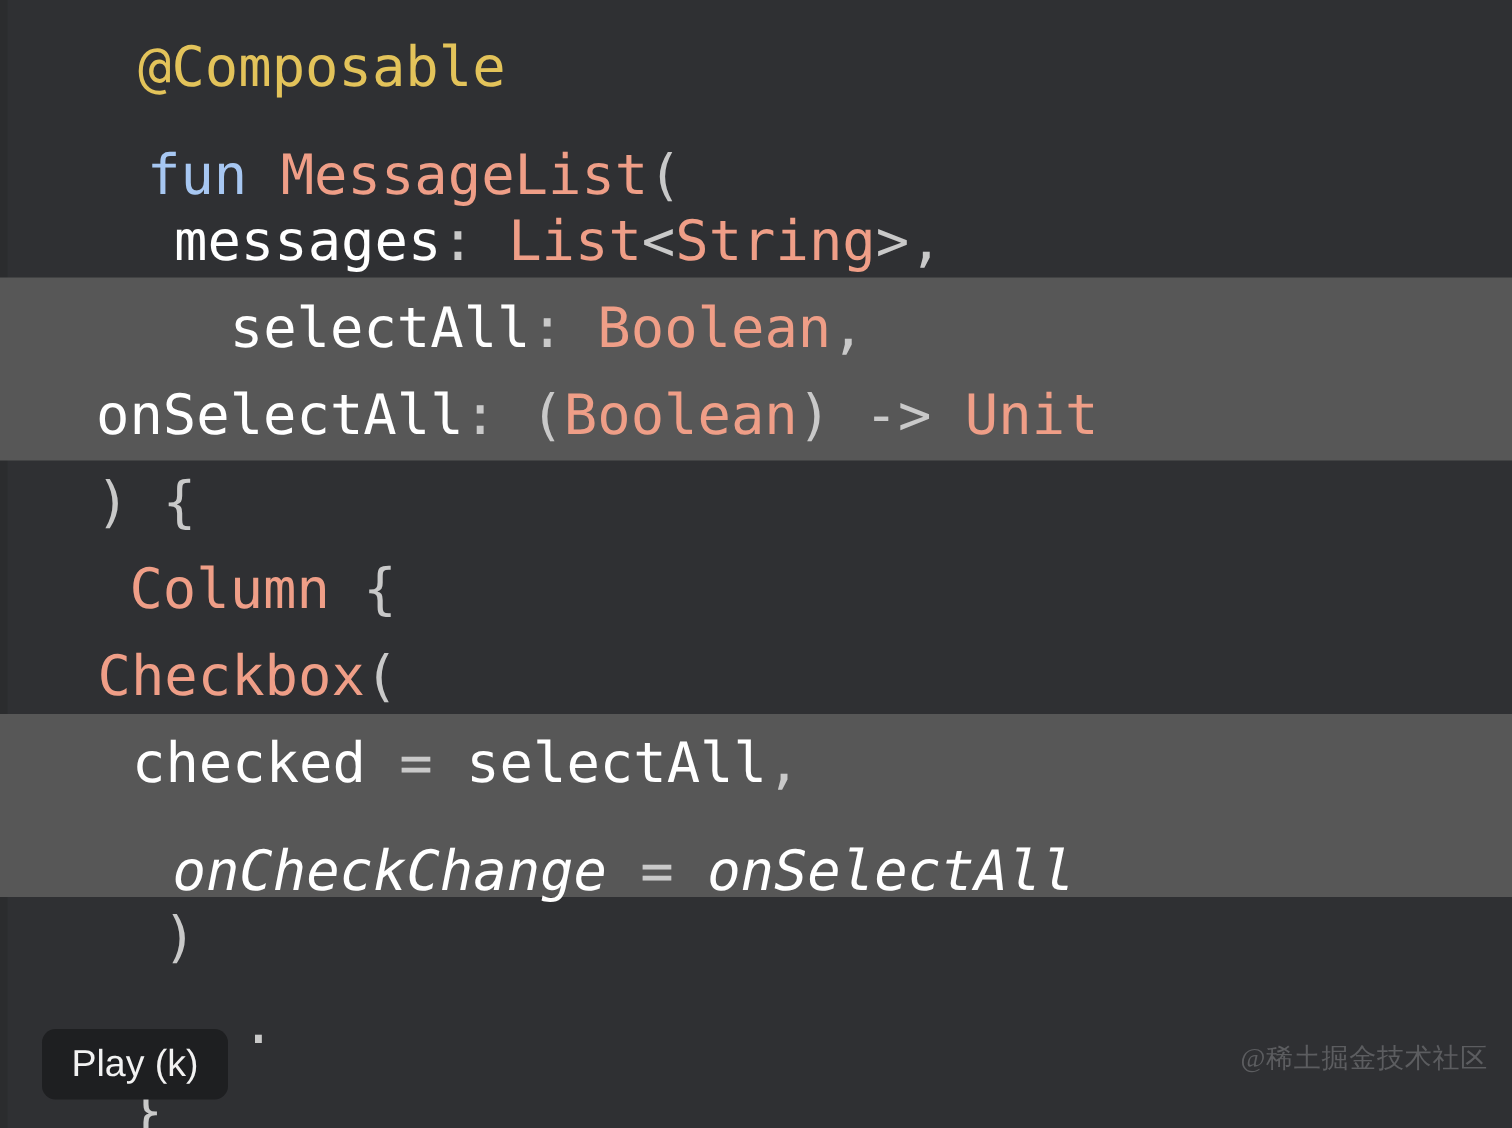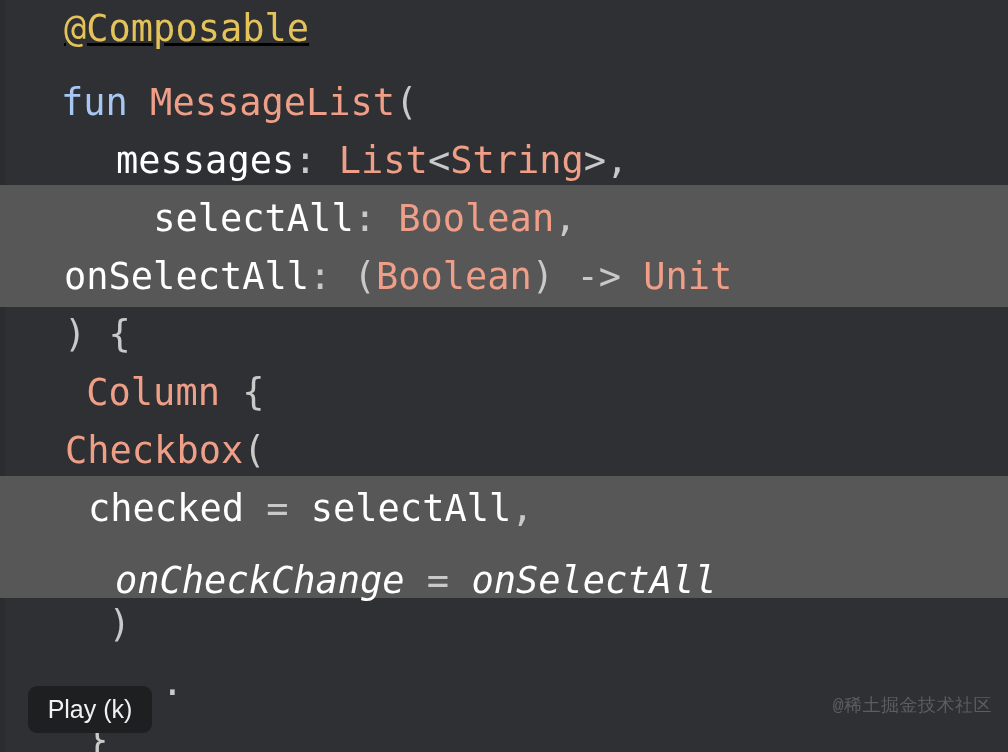--- a/index.html
+++ b/index.html
@@ -92,40 +92,40 @@
     font-size: 25px;
     color: #f2f2f2;
     z-index: 20;
   }
 
   
   #watermark {
     position: absolute;
     right: 16px;
     top: 693px;
-    font-family: Liberation Mono, monospace;
+    font-family: Liberation Serif, serif;
     font-size: 18px;
     color: #5c5d60;
     letter-spacing: 0.5px;
     z-index: 15;
   }
 </style>
 </head>
 <body>
 
 <div id="stage" style="background: rgb(47, 48, 51);">
 
   <div class="edge-left"></div>
 
   <div class="hl-band" id="band-params" style="top: 185px; height: 122px; background: rgb(87, 87, 87);"></div>
   <div class="hl-band" id="band-args" style="top: 476px; height: 122px; background: rgb(87, 87, 87);"></div>
 
   <div id="code">
-      <div class="code-line" style="top: 0; padding-left: 64px; text-decoration: underline;"><span class="t-ann">@Composable</span></div>
-      <div class="code-line" style="top: 74px; padding-left: 61px;"><span class="t-kw">fun</span><span class="t-plain"> </span><span class="t-fn">MessageList</span><span class="t-punct">(</span></div>
+      <div class="code-line" style="top: 16px; padding-left: 92px;"><span class="t-ann">@Composable</span></div>
+      <div class="code-line" style="top: 88px; padding-left: 98px;"><span class="t-kw">fun</span><span class="t-plain"> </span><span class="t-fn">MessageList</span><span class="t-punct">(</span></div>
       <div class="code-line" style="top: 132px; padding-left: 116px;"><span class="t-plain">messages</span><span class="t-punct">:</span><span class="t-plain"> </span><span class="t-type">List</span><span class="t-punct">&lt;</span><span class="t-type">String</span><span class="t-punct">&gt;</span><span class="t-punct">,</span></div>
       <div class="code-line" style="top: 190px; padding-left: 153.2px;"><span class="t-plain">selectAll</span><span class="t-punct">:</span><span class="t-plain"> </span><span class="t-type">Boolean</span><span class="t-punct">,</span></div>
       <div class="code-line" style="top: 248px; padding-left: 64px;"><span class="t-plain">onSelectAll</span><span class="t-punct">:</span><span class="t-punct"> (</span><span class="t-type">Boolean</span><span class="t-punct">) </span><span class="t-punct">-&gt;</span><span class="t-plain"> </span><span class="t-type">Unit</span></div>
       <div class="code-line" style="top: 306px; padding-left: 64px;"><span class="t-punct">) {</span></div>
       <div class="code-line" style="top: 364px; padding-left: 86.3px;"><span class="t-fn">Column</span><span class="t-punct"> {</span></div>
       <div class="code-line" style="top: 422px; padding-left: 65px;"><span class="t-fn">Checkbox</span><span class="t-punct">(</span></div>
       <div class="code-line" style="top: 480px; padding-left: 88px;"><span class="t-plain">checked</span><span class="t-punct"> = </span><span class="t-plain">selectAll</span><span class="t-punct">,</span></div>
       <div class="code-line" style="top: 552px; padding-left: 115px; font-style: italic;"><span class="t-plain">onCheckChange</span><span class="t-punct"> = </span><span class="t-plain">onSelectAll</span></div>
       <div class="code-line" style="top: 596px; padding-left: 108.6px;"><span class="t-punct">)</span></div>
       <div class="code-line dots" style="top: 654px; padding-left: 108.6px;"><span class="t-punct">...</span></div>

